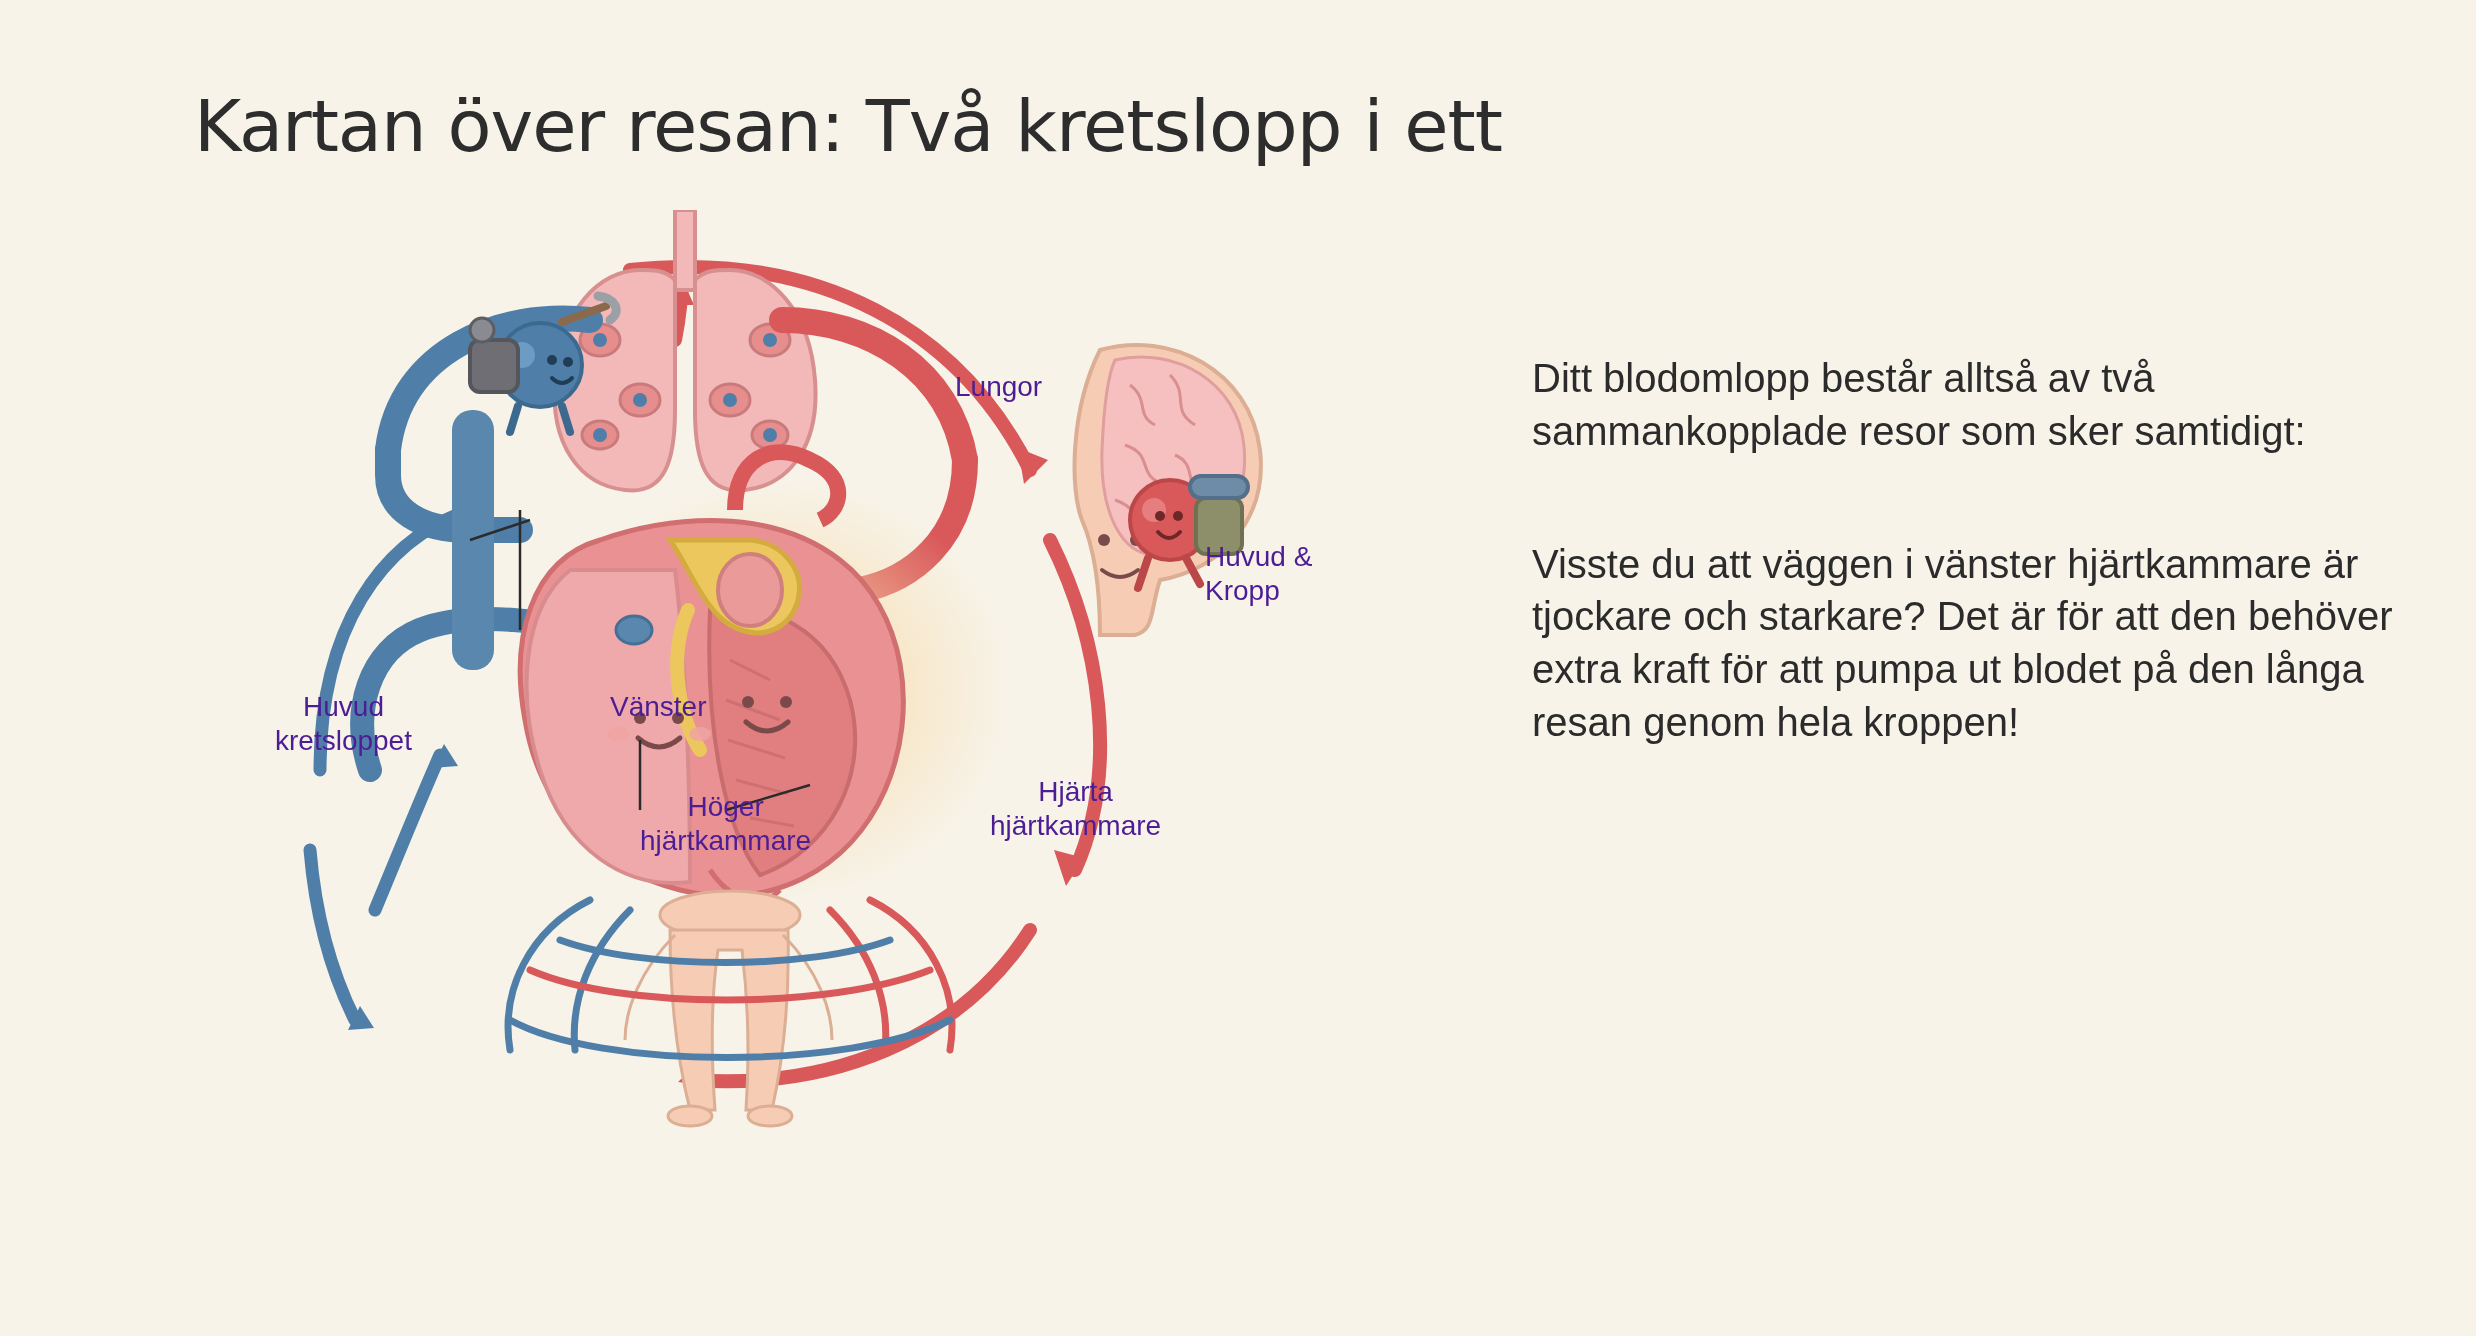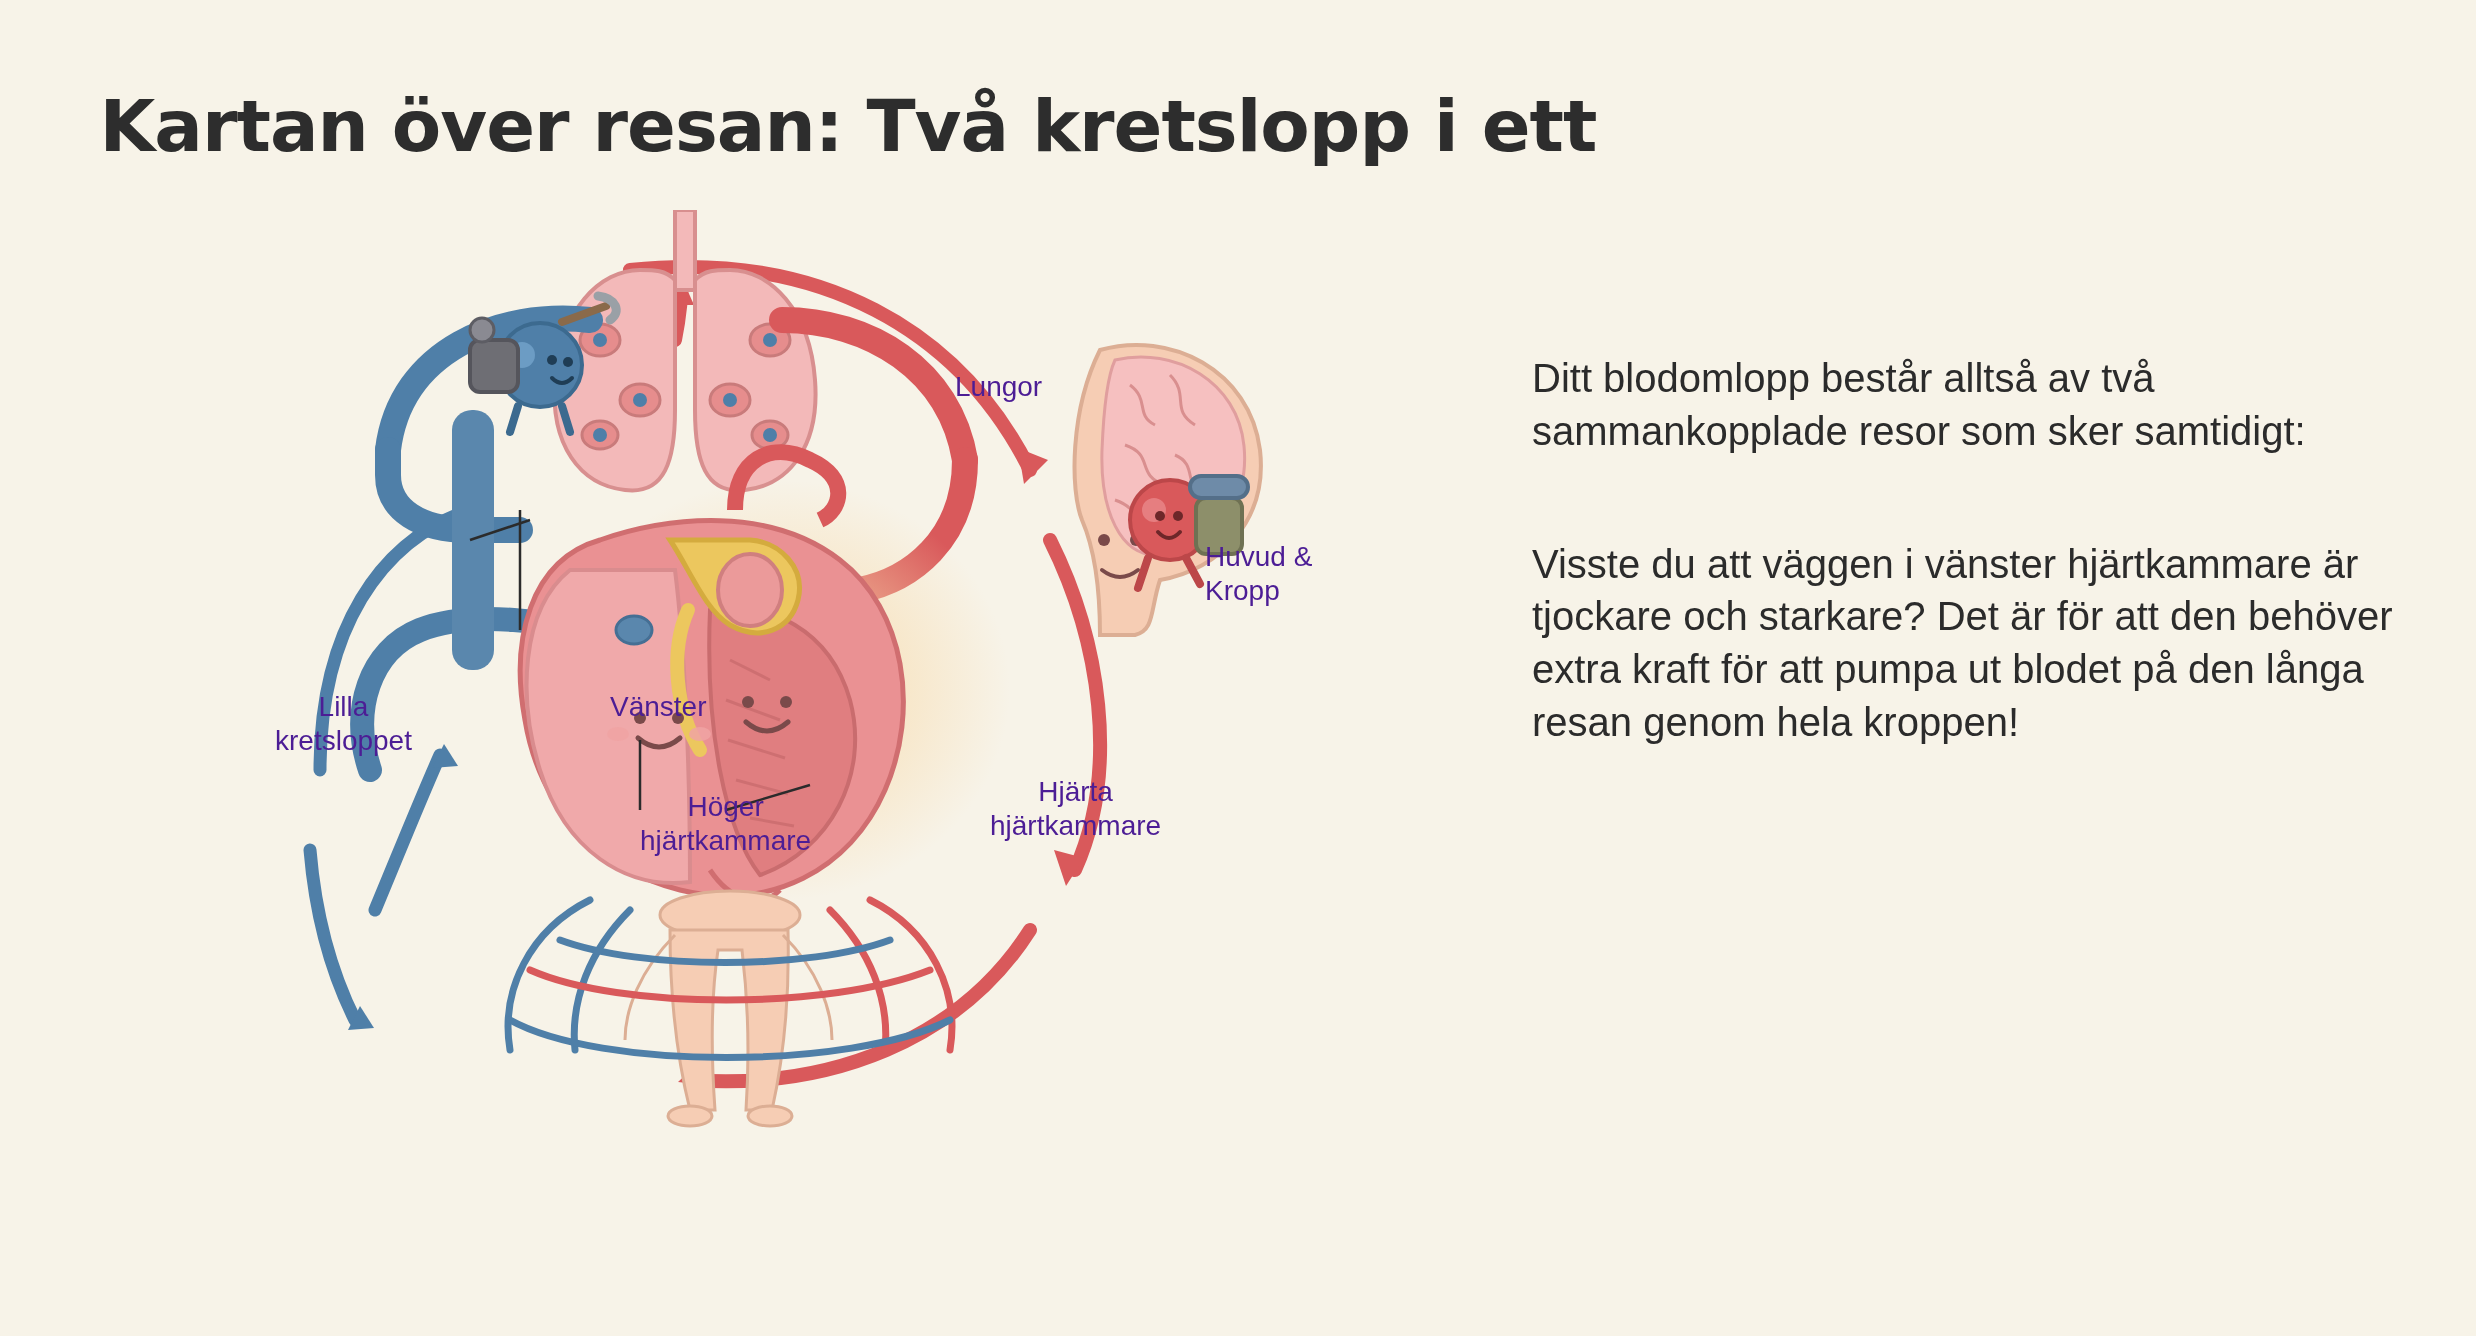--- a/index.html
+++ b/index.html
@@ -17,21 +17,21 @@
   }
 
   
   .title {
     position: absolute;
     left: 0;
     top: 84px;
     width: 2476px;
     text-align: center;
     font-size: 72px;
-    font-weight: bold;
+    font-weight: normal;
     letter-spacing: -1px;
     color: #2d2d2d;
     font-family: "DejaVu Sans", sans-serif;
   }
   .title-inner {
     display: inline-block;
     transform: translateX(-390px);
   }
 
   
@@ -261,21 +261,21 @@
       <path d="M988 322 Q 999 334 1010 322" fill="none" stroke="#6d2729" stroke-width="4" stroke-linecap="round"></path>
       <rect x="1026" y="288" width="46" height="56" rx="10" fill="#8d8f6a" stroke="#6f7153" stroke-width="4"></rect>
       <rect x="1020" y="266" width="58" height="22" rx="11" fill="#6e8ba8" stroke="#546f89" stroke-width="4"></rect>
       <path d="M978 348 L968 378 M1016 348 L1030 374" stroke="#bc4749" stroke-width="8" stroke-linecap="round"></path>
     </g>
   </svg>
 
   <div class="diagram-label lbl-lungor">Lungor</div>
   <div class="diagram-label lbl-huvud">Huvud &amp;
 Kropp</div>
-  <div class="diagram-label lbl-lilla">Lilla
+  <div class="diagram-label lbl-lilla">Huvud
 kretsloppet</div>
   <div class="diagram-label lbl-hjarta">Vänster</div>
   <div class="diagram-label lbl-hoger">Höger
 hjärtkammare</div>
   <div class="diagram-label lbl-vanster">Hjärta
 hjärtkammare</div>
 </div>
 
 <div class="text-col">
   <p>Ditt blodomlopp består alltså av två sammankopplade resor som sker samtidigt:</p>

